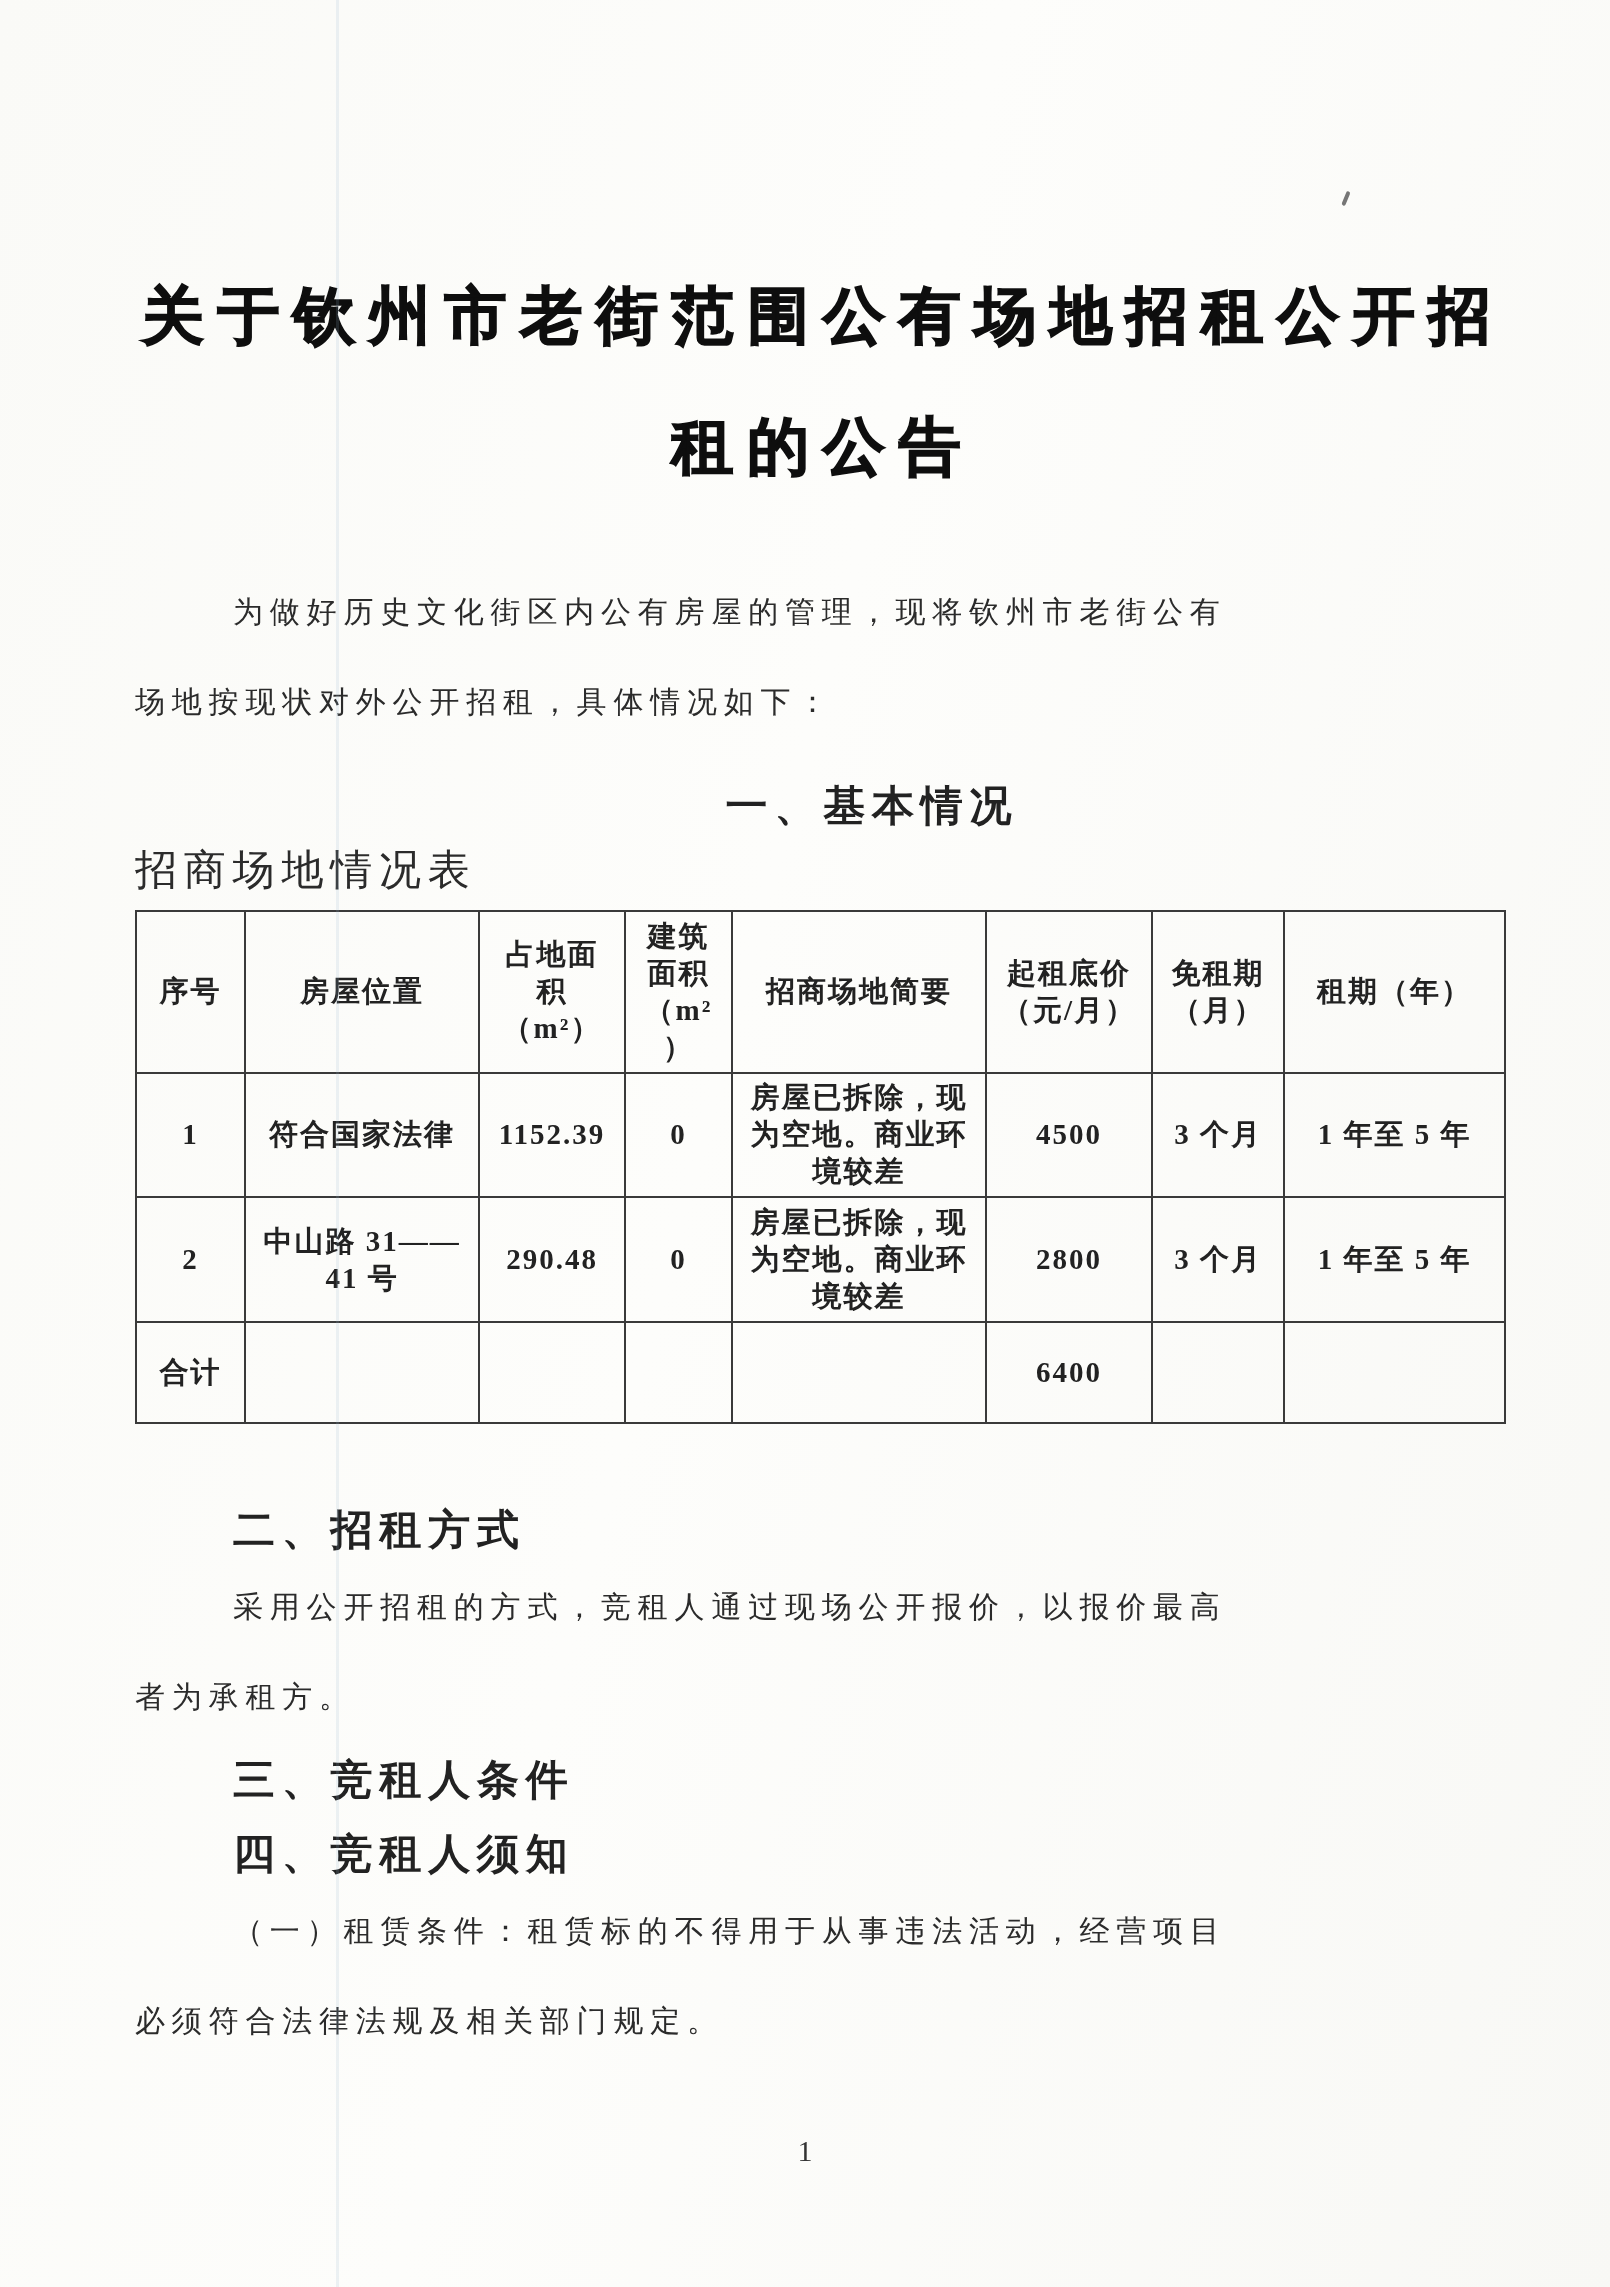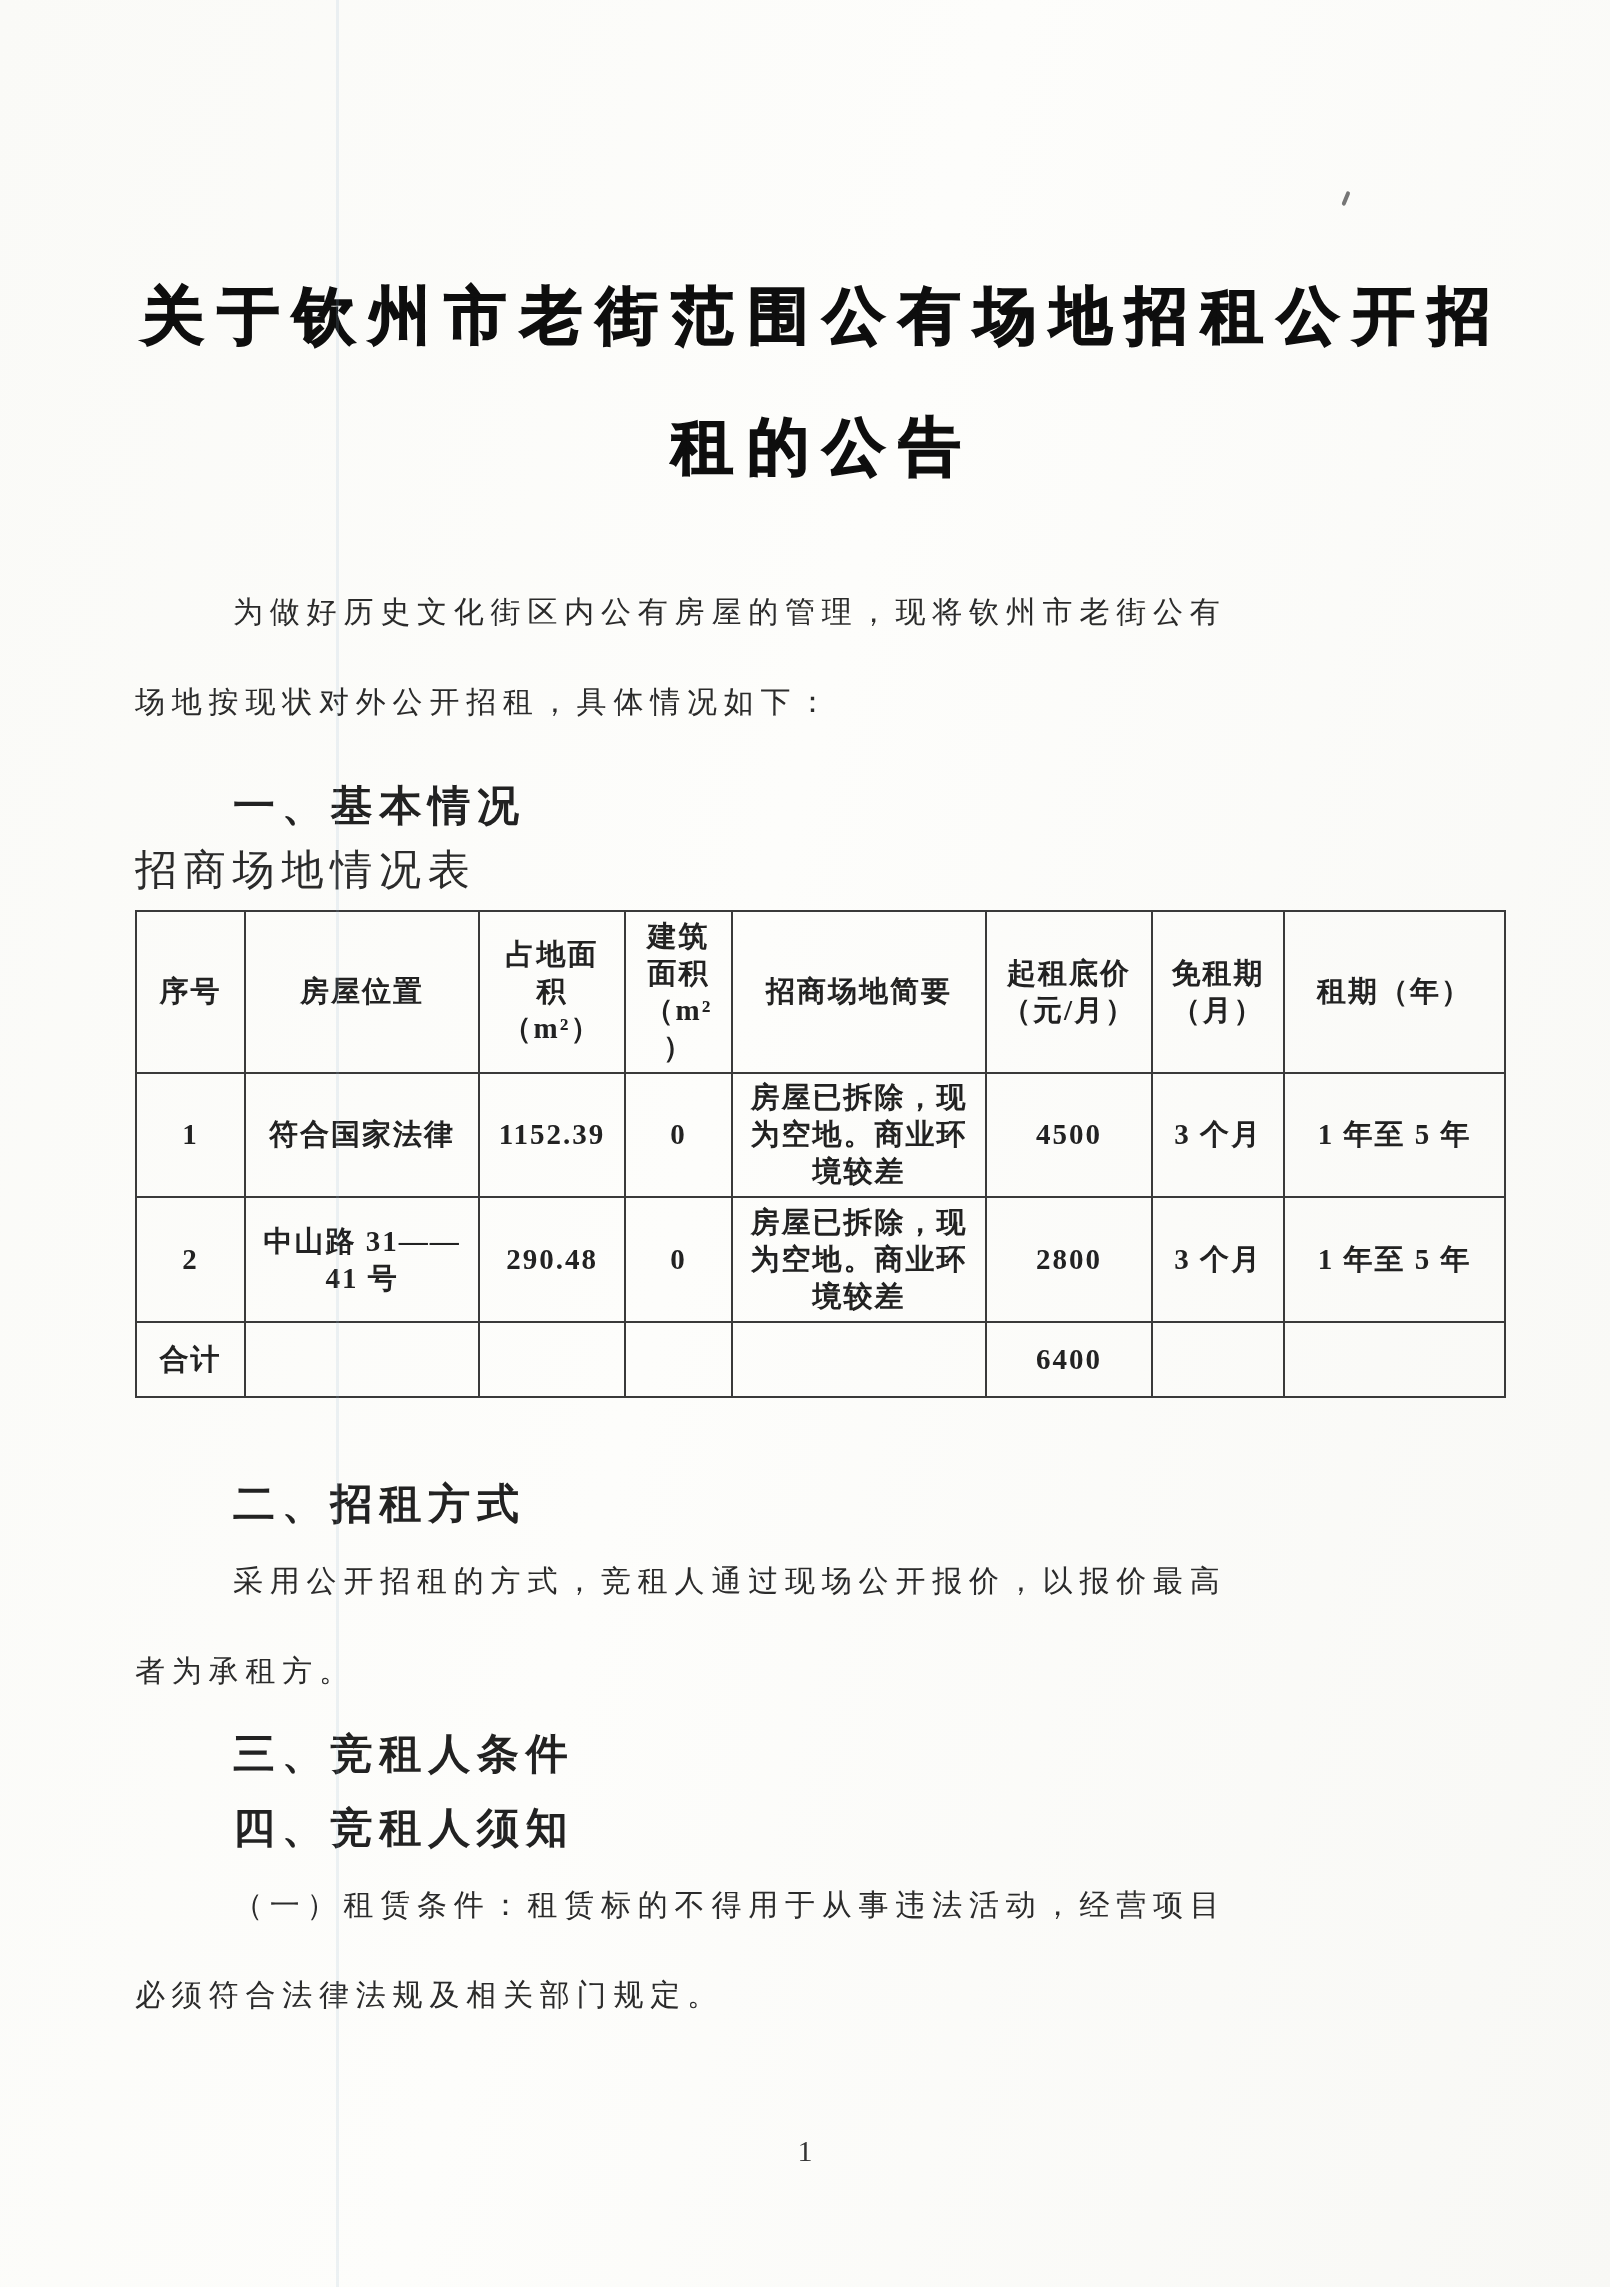--- a/index.html
+++ b/index.html
@@ -43,21 +43,21 @@
   }
   .intro{margin-top:55px;}
   .heading{
     font-size:42px;
     letter-spacing:6.8px;
     line-height:64px;
     font-weight:600;
     padding-left:98px;
     color:#222;
   }
-  .h1{margin-top:27px;}
+  .h1{margin-top:27px;text-align:center;}
   .table-caption{
     font-size:42px;letter-spacing:6.8px;line-height:64px;color:#2b2b2b;
   }
   table.venues{
     border-collapse:collapse;
     table-layout:fixed;
     width:1369px;
     margin-top:7.8px;
     background:transparent;
   }
@@ -68,21 +68,21 @@
     font-size:29px;
     line-height:37px;
     letter-spacing:2px;
     white-space:pre-line;
     padding:5.9px 7.8px;
     font-weight:700;
     color:#222;
   }
   tr.hdr{height:161px;}
   tr.r1,tr.r2{height:117px;}
-  tr.rt{height:75px;border-radius:25px;}
+  tr.rt{height:101px;border-radius:25px;}
   td.num{font-size:30px;}
   td.total-label{text-align:left;padding-left:4.9px;}
   .h2{margin-top:74px;}
   .h3{margin-top:5.9px;}
   .h4{margin-top:9.8px;}
   .page-number{
     position:absolute;left:0;top:2134px;width:1610px;
     text-align:center;font-size:30px;color:#333;letter-spacing:0;
   }
 </style>

